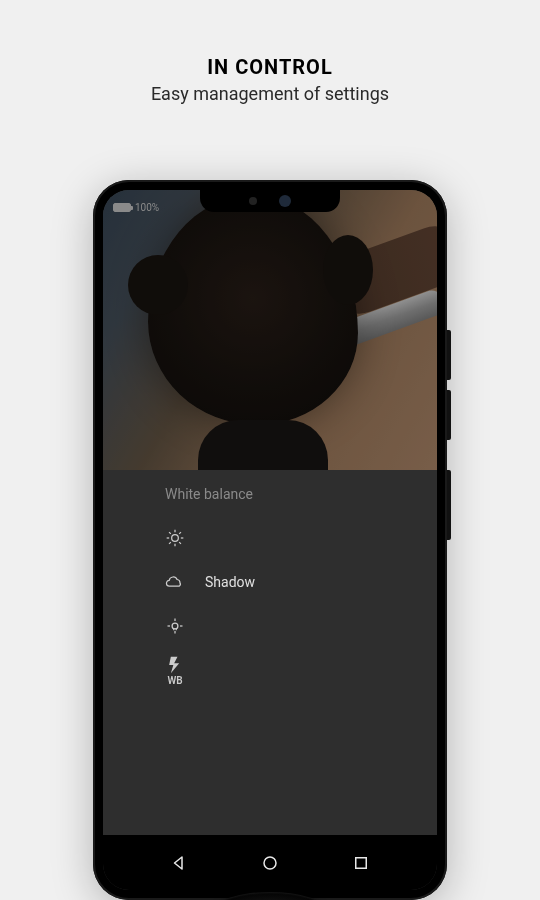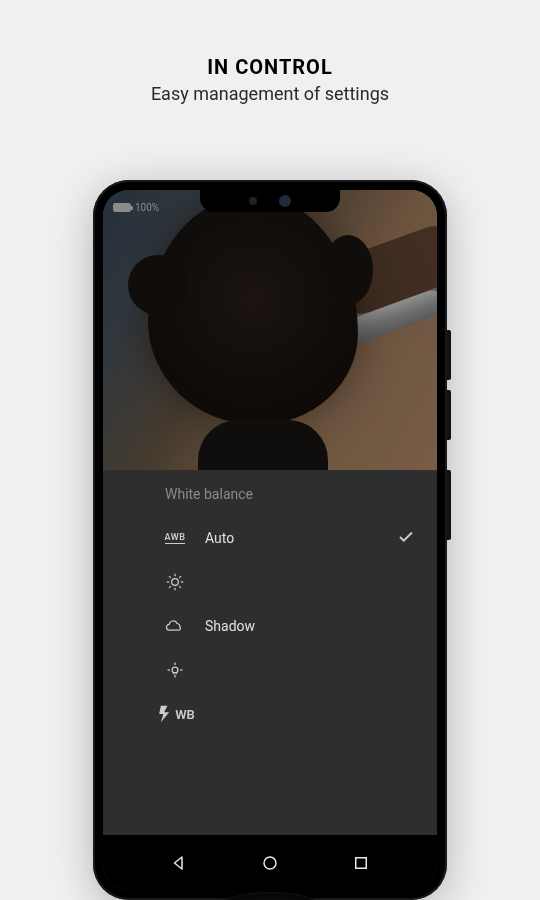--- a/index.html
+++ b/index.html
@@ -175,21 +175,21 @@
     .wb-check svg { width: 18px; height: 18px; }
     .awb-text {
       font-size: 9px;
       font-weight: 600;
       letter-spacing: 0.5px;
       color: #ccc;
       border-bottom: 1.5px solid #ccc;
       padding-bottom: 1px;
     }
     .flash-icon {
-      font-size: 13px; font-weight:600; color:#ccc; display:flex; align-items:center;
+      font-size: 10px; font-weight:600; color:#ccc; display:flex; align-items:center;flex-direction:column;
     }
     .navbar {
       position: absolute;
       bottom: 0; left: 0; right: 0;
       height: 55px;
       background: #000;
       display: flex;
       align-items: center;
       justify-content: space-around;
       padding: 0 30px;
@@ -247,31 +247,20 @@
       <div class="arm"></div>
       <div class="pipe"></div>
       <div class="hair"></div>
       <div class="shoulders"></div>
       <div class="vf-dark"></div>
     </div>
 
     <div class="panel">
       <div class="panel-title">White balance</div>
 
-      <div class="wb-item">
-        <div class="wb-icon">
-          <span class="awb-text">AWB</span>
-        </div>
-        <div class="wb-label">Auto</div>
-        <div class="wb-check">
-          <svg viewBox="0 0 24 24" fill="none" stroke="currentColor" stroke-width="2.5">
-              <polyline points="4,12 9,17 20,6"></polyline>
-            </svg>
-        </div>
-      </div>
 
       <div class="wb-item">
         <div class="wb-icon">
           <svg viewBox="0 0 24 24" fill="none" stroke="currentColor" stroke-width="1.5">
             <circle cx="12" cy="12" r="4"></circle>
             <line x1="12" y1="2" x2="12" y2="5"></line>
               <line x1="12" y1="19" x2="12" y2="22"></line>
             <line x1="2" y1="12" x2="5" y2="12"></line>
               <line x1="19" y1="12" x2="22" y2="12"></line>
             <line x1="4.9" y1="4.9" x2="7" y2="7"></line>

